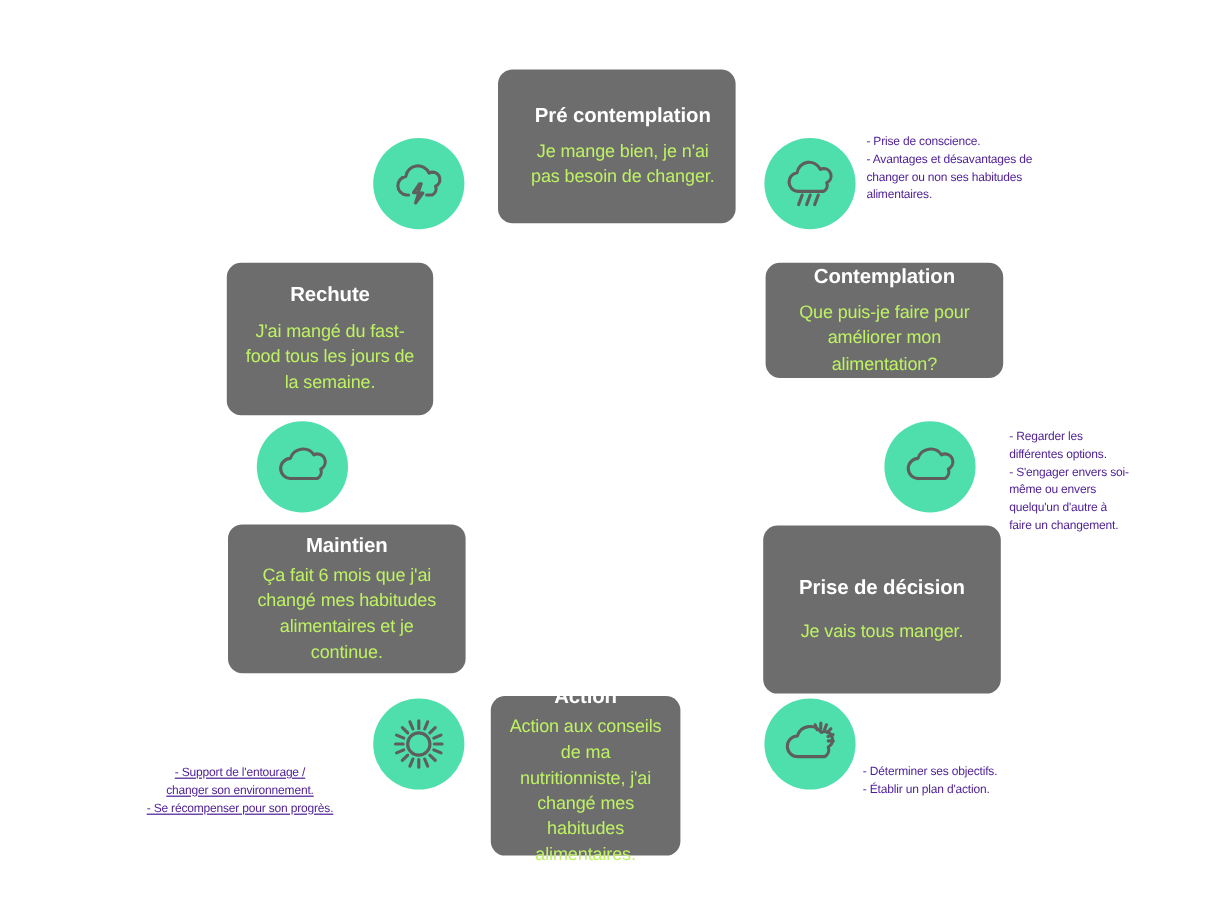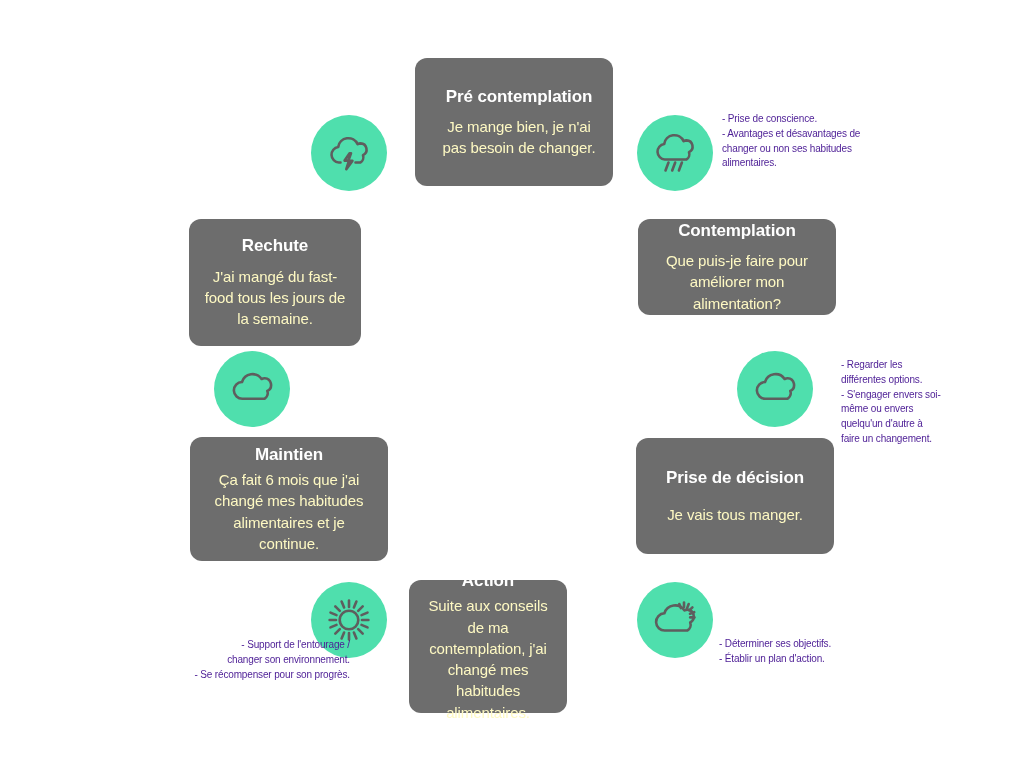--- a/index.html
+++ b/index.html
@@ -39,21 +39,21 @@
   }
   .stage-title {
     color: #ffffff;
     font-weight: bold;
     font-size: 17px;
     line-height: 1.25;
     margin-bottom: 9px;
     letter-spacing: -0.1px;
   }
   .stage-desc {
-    color: #fef9c3;
+    color: #bef264;
     font-size: 15px;
     line-height: 1.42;
     letter-spacing: -0.1px;
   }
 
   
   .icon-circle {
     position: absolute;
     width: 76px;
     height: 76px;
@@ -78,45 +78,45 @@
   .note {
     position: absolute;
     font-size: 10px;
     line-height: 1.48;
     color: #4c1d95;
     letter-spacing: -0.15px;
     white-space: pre-line;
     margin-top: 29px;
   }
   .note.right { text-align: left; }
-  .note.left  { text-align: right; }
+  .note.left  { text-align: center; text-decoration: underline; }
 </style>
 </head>
 <body>
 
 <div id="stage">
 
   <div class="stage-box" style="left:415px; top:58px; width:198px; height:128px;padding-left:24px;">
     <div class="stage-title">Pré contemplation</div>
     <div class="stage-desc">Je mange bien, je n'ai pas besoin de changer.</div>
   </div>
 
   <div class="stage-box" style="left:638px; top:219px; width:198px; height:96px;">
     <div class="stage-title">Contemplation</div>
     <div class="stage-desc">Que puis-je faire pour améliorer mon alimentation?</div>
   </div>
 
-  <div class="stage-box" style="left:636px; top:438px; width:198px; height:116px;">
+  <div class="stage-box" style="left:636px; top:438px; width:198px; height:140px;">
     <div class="stage-title" style="margin-bottom:16px;">Prise de décision</div>
     <div class="stage-desc">Je vais tous manger.</div>
   </div>
 
   <div class="stage-box" style="left:409px; top:580px; width:158px; height:133px;">
     <div class="stage-title" style="margin-bottom:4px;">Action</div>
-    <div class="stage-desc">Suite aux conseils de ma contemplation, j'ai changé mes habitudes alimentaires.</div>
+    <div class="stage-desc">Action aux conseils de ma nutritionniste, j'ai changé mes habitudes alimentaires.</div>
   </div>
 
   <div class="stage-box" style="left:190px; top:437px; width:198px; height:124px;">
     <div class="stage-title" style="margin-bottom:4px;">Maintien</div>
     <div class="stage-desc">Ça fait 6 mois que j'ai changé mes habitudes alimentaires et je continue.</div>
   </div>
 
   <div class="stage-box" style="left:189px; top:219px; width:172px; height:127px;">
     <div class="stage-title">Rechute</div>
     <div class="stage-desc">J'ai mangé du fast-food tous les jours de la semaine.</div>

